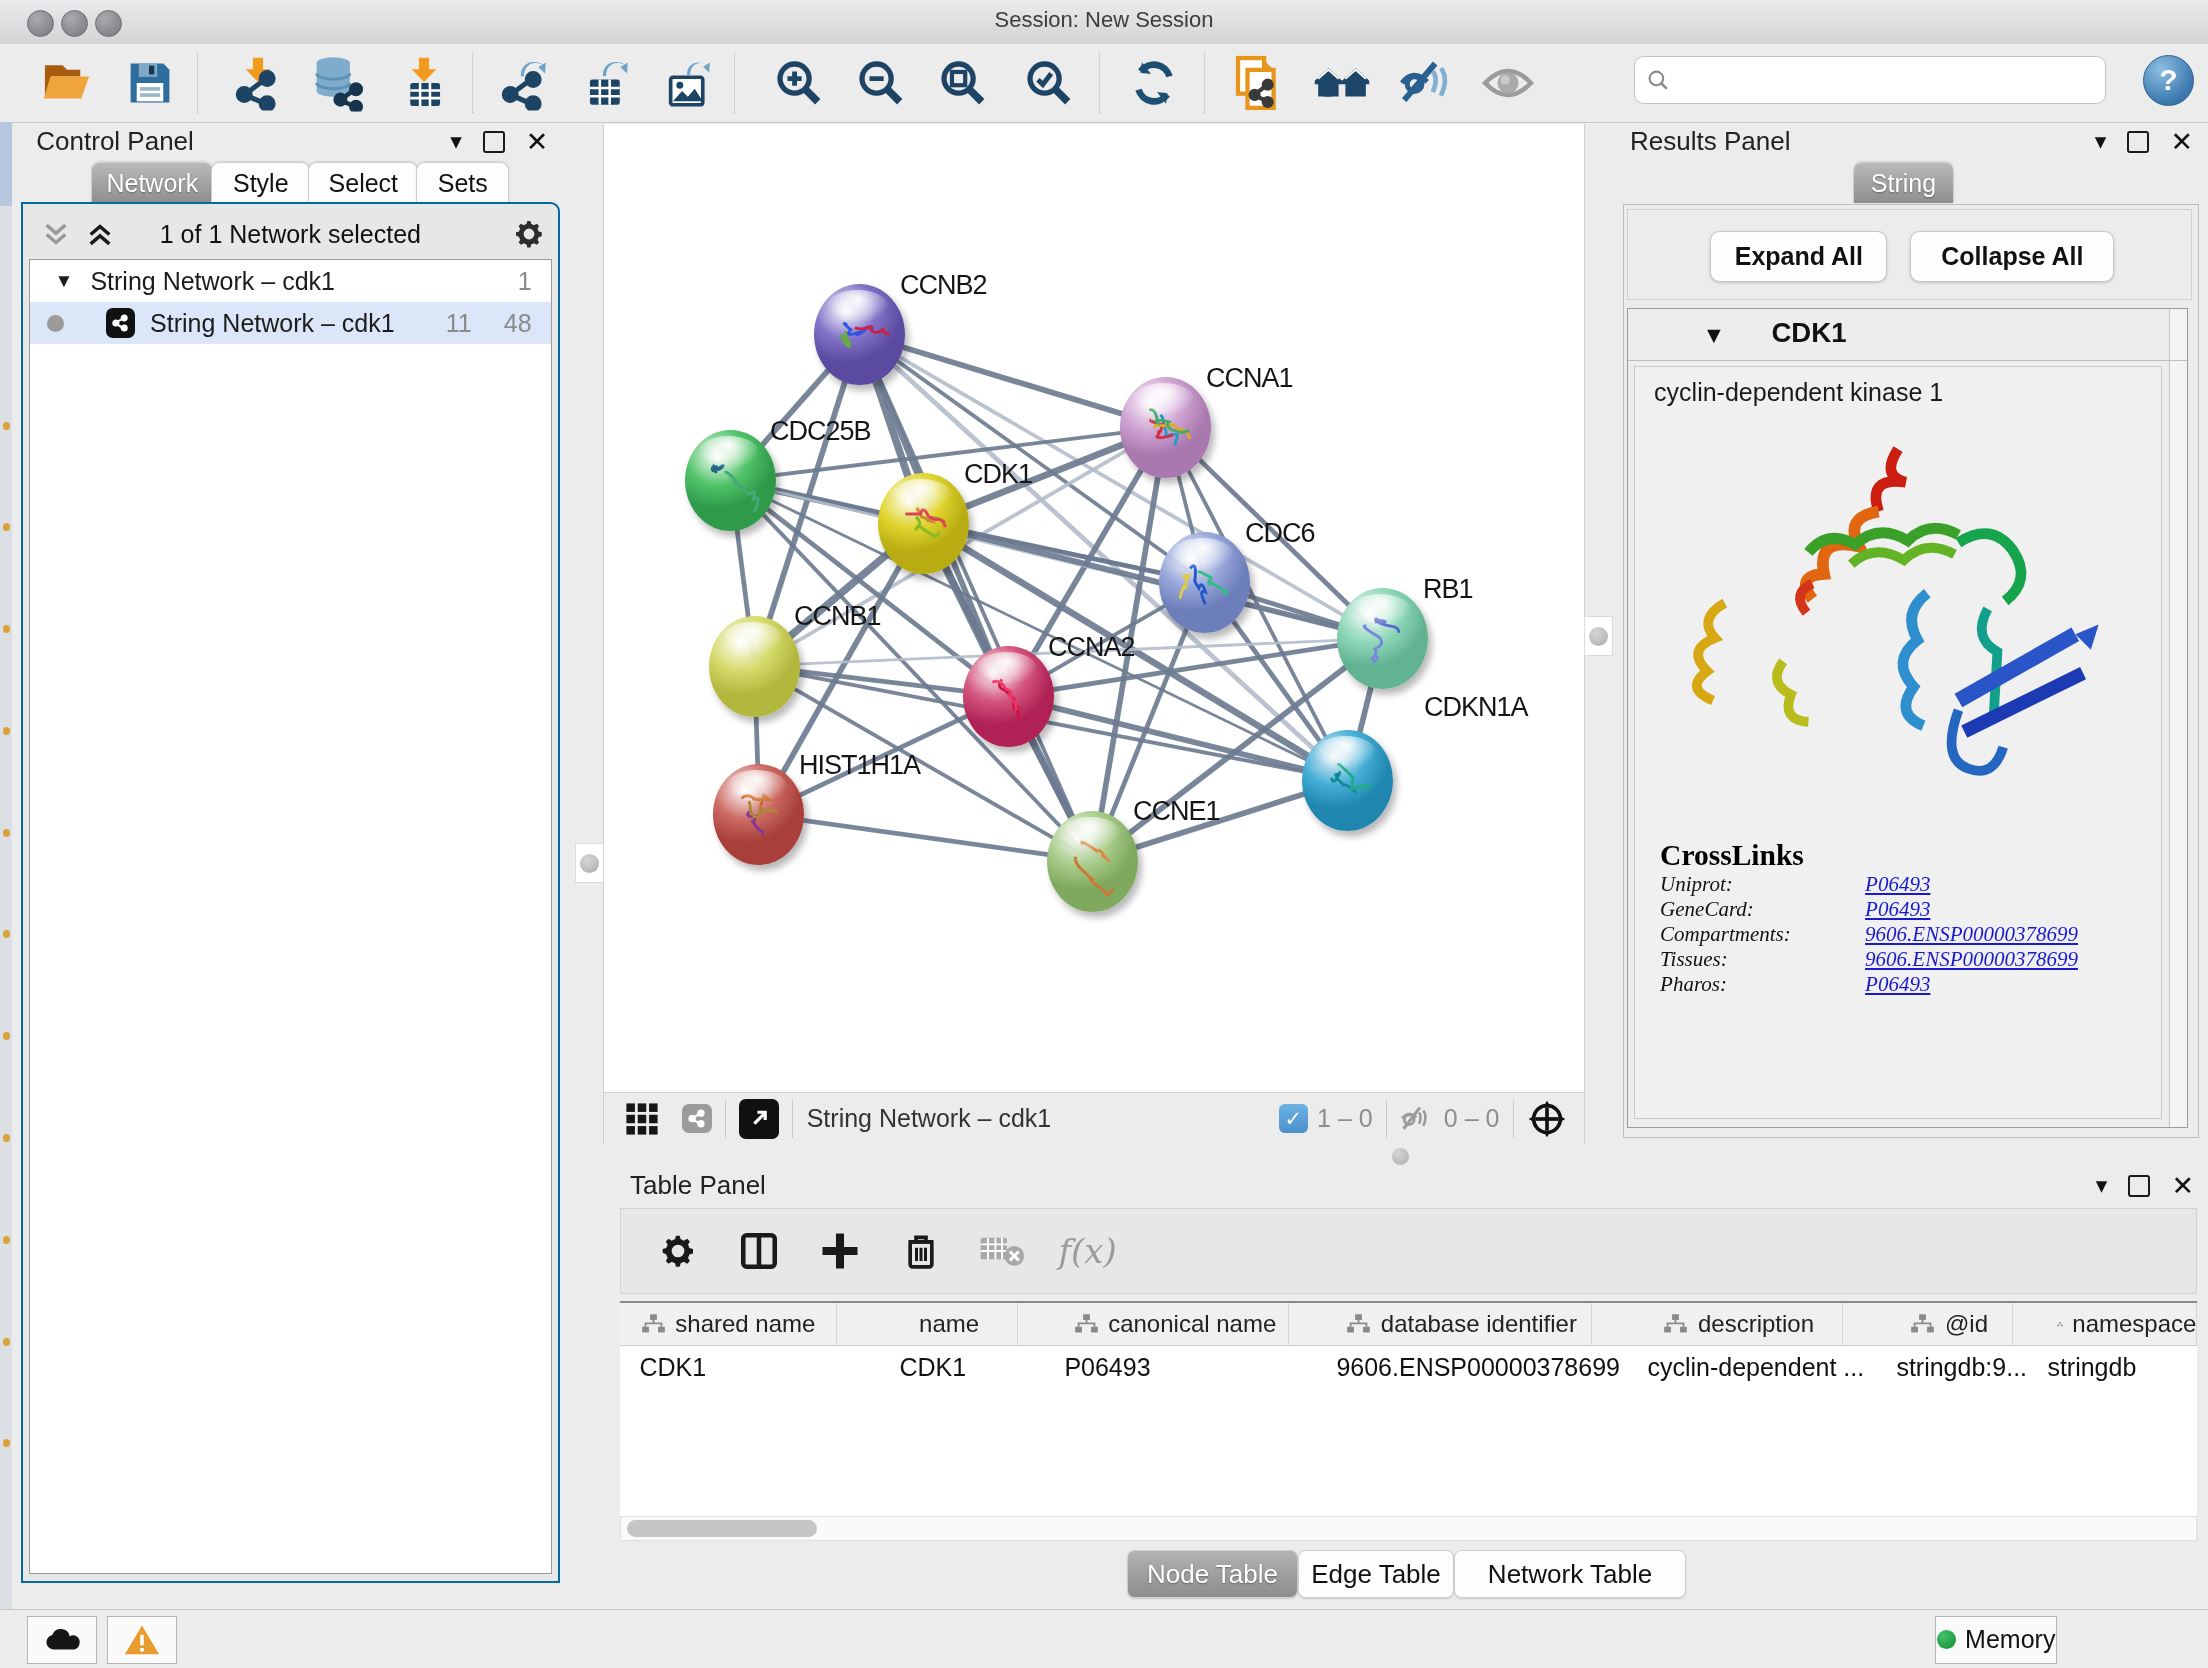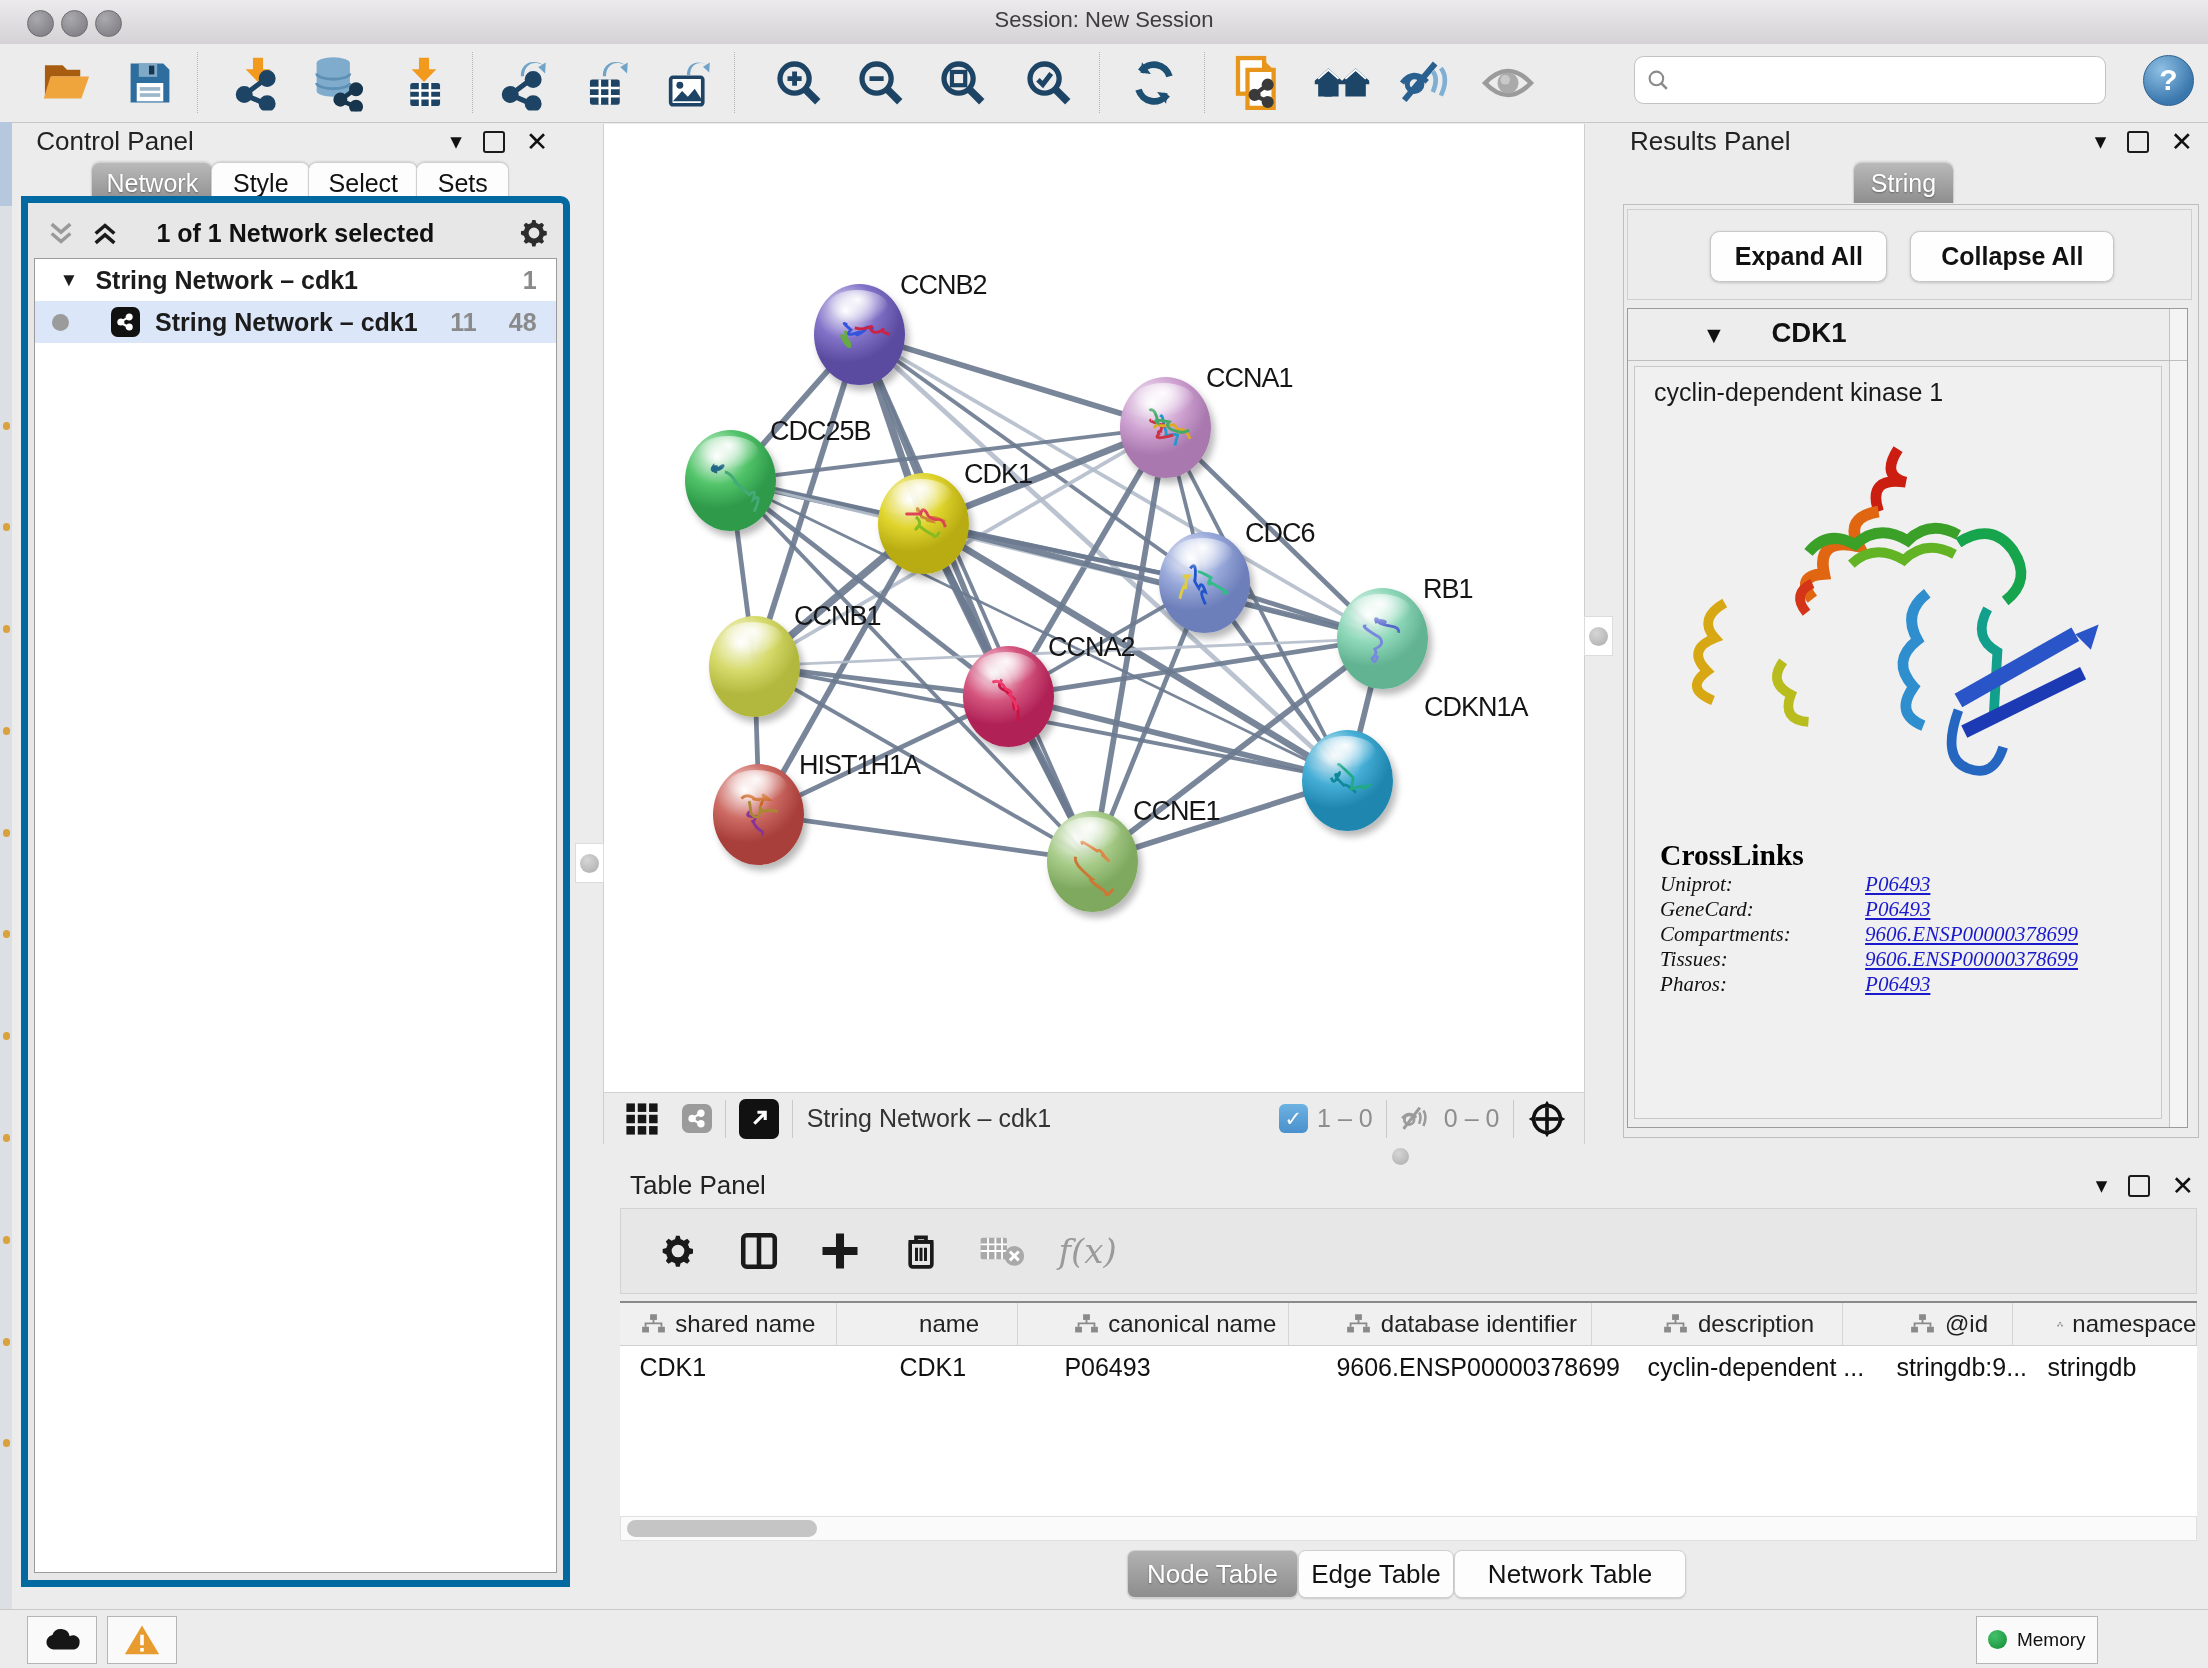--- a/index.html
+++ b/index.html
@@ -32,22 +32,22 @@
   .ph-icons{position:absolute;top:1.9px;display:flex;align-items:center;gap:21px;}
   .ph-caret{font-size:23px;color:#111;}
   .ph-float{width:18px;height:18px;border:2.9px solid #1a1a1a;border-radius:2.9px;}
   .ph-close{font-size:27px;font-weight:bold;color:#111;}
   .tab{position:absolute;height:40px;background:#fdfdfd;border:1px solid #cfcfcf;border-bottom:none;
        border-radius:8.6px 8.6px 0 0;display:flex;align-items:center;justify-content:center;font-size:25px;color:#111;
        box-shadow:0 -1px 1.9px rgba(0,0,0,.10);}
   .tab.selected{background:linear-gradient(#b9b9b9,#8e8e8e);color:#fff;text-shadow:0 1px 1.9px rgba(0,0,0,.35);}
   
   #control-panel{left:13.3px;top:124px;width:552px;height:1457px;}
-  #cp-box{position:absolute;left:7.6px;top:72px;width:535px;height:1377px;background:#e7e7e7;
-          border:7px solid #0369a1;border-radius:0 9.5px 0 0;font-weight:bold;}
+  #cp-box{position:absolute;left:7.6px;top:78px;width:535px;height:1377px;background:#e7e7e7;
+          border:2px solid #0369a1;border-radius:0 9.5px 0 0;}
   #cp-toolrow{position:absolute;left:0;top:7.6px;width:100%;height:44px;}
   #cp-selection{position:absolute;left:0;right:0;top:8.6px;text-align:center;font-size:25px;color:#111;}
   #cp-tree{position:absolute;left:5.7px;top:55px;width:521px;height:1313px;background:#fff;border:1.9px solid #9b9b9b;}
   .tree-row{position:relative;width:100%;height:42px;display:flex;align-items:center;font-size:25px;}
   .tree-row.selected{background:#dbe6f9;}
   .tree-count{color:#8a8a8a;}
   .share-badge{width:29.5px;height:29.5px;border-radius:6.7px;background:#111;display:flex;align-items:center;justify-content:center;}
   
   #canvas{left:603px;top:124px;width:980px;height:968px;background:#fff;border-left:1px solid #cfcfcf;border-right:1px solid #cfcfcf;}
   #edges-svg{position:absolute;left:0;top:0;}
@@ -99,21 +99,21 @@
   #tp-hscroll{position:absolute;left:11.4px;top:348px;width:1577px;height:25px;background:#fafafa;border:1px solid #e0e0e0;box-sizing:border-box;}
   #tp-thumb{position:absolute;left:5.7px;top:2.9px;width:190px;height:17px;border-radius:8.6px;background:#c5c5c5;}
   #tp-tabs{position:absolute;left:518px;top:382px;display:flex;}
   .tp-tab{height:46px;background:#fdfdfd;border:1px solid #cfcfcf;display:flex;align-items:center;justify-content:center;
           font-size:26px;color:#111;border-radius:7.6px 7.6px 7.6px 7.6px;box-shadow:0 1px 1.9px rgba(0,0,0,.15);}
   .tp-tab.selected{background:linear-gradient(#b2b2b2,#8d8d8d);color:#fff;text-shadow:0 1px 1.9px rgba(0,0,0,.35);}
   
   #statusbar{left:0;top:1609px;width:2208px;height:59px;background:#ececec;border-top:1.9px solid #c9c9c9;}
   .sb-btn{position:absolute;top:5.7px;height:46px;background:#fafafa;border:1.9px solid #b5b5b5;
           display:flex;align-items:center;justify-content:center;}
-  #memory-btn{left:1976px;width:120px;gap:9.5px;font-size:19px;color:#111;}
+  #memory-btn{left:1935px;width:120px;gap:9.5px;font-size:25px;color:#111;}
   #memory-dot{width:19px;height:19px;border-radius:50%;background:radial-gradient(circle at 35% 30%,#43c26a,#148a35);}
 </style>
 </head>
 <body>
 
 <div id="root">
 
   <div class="abs" id="titlebar">
     <div class="tl" style="left:27px"></div>
     <div class="tl" style="left:61px"></div>

